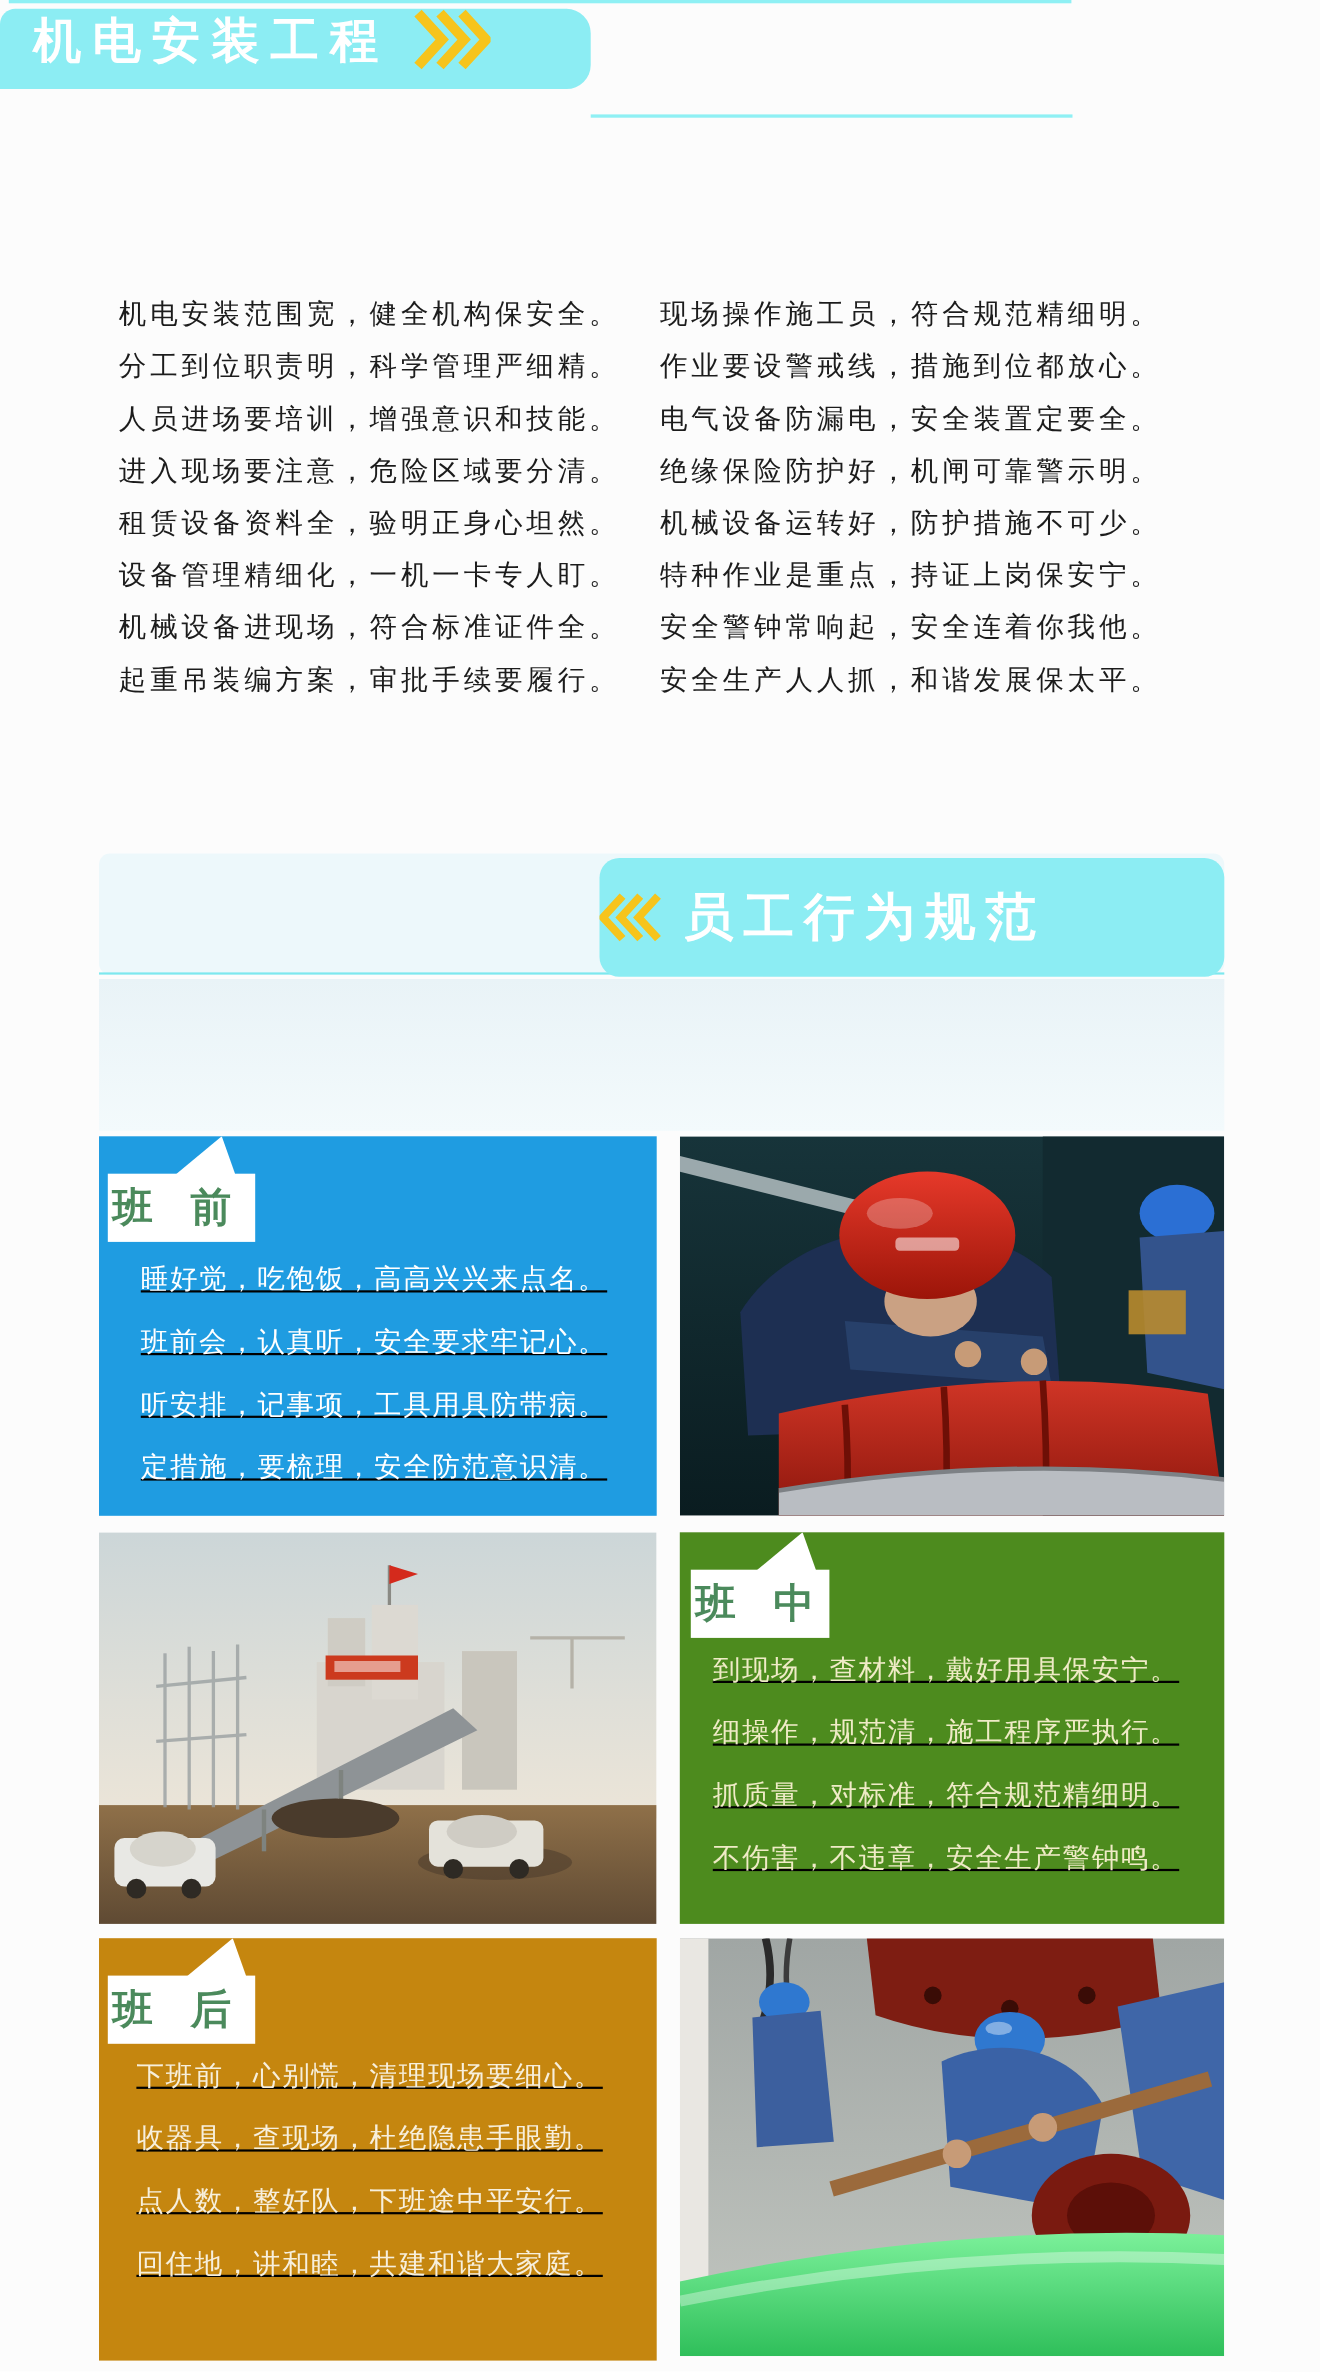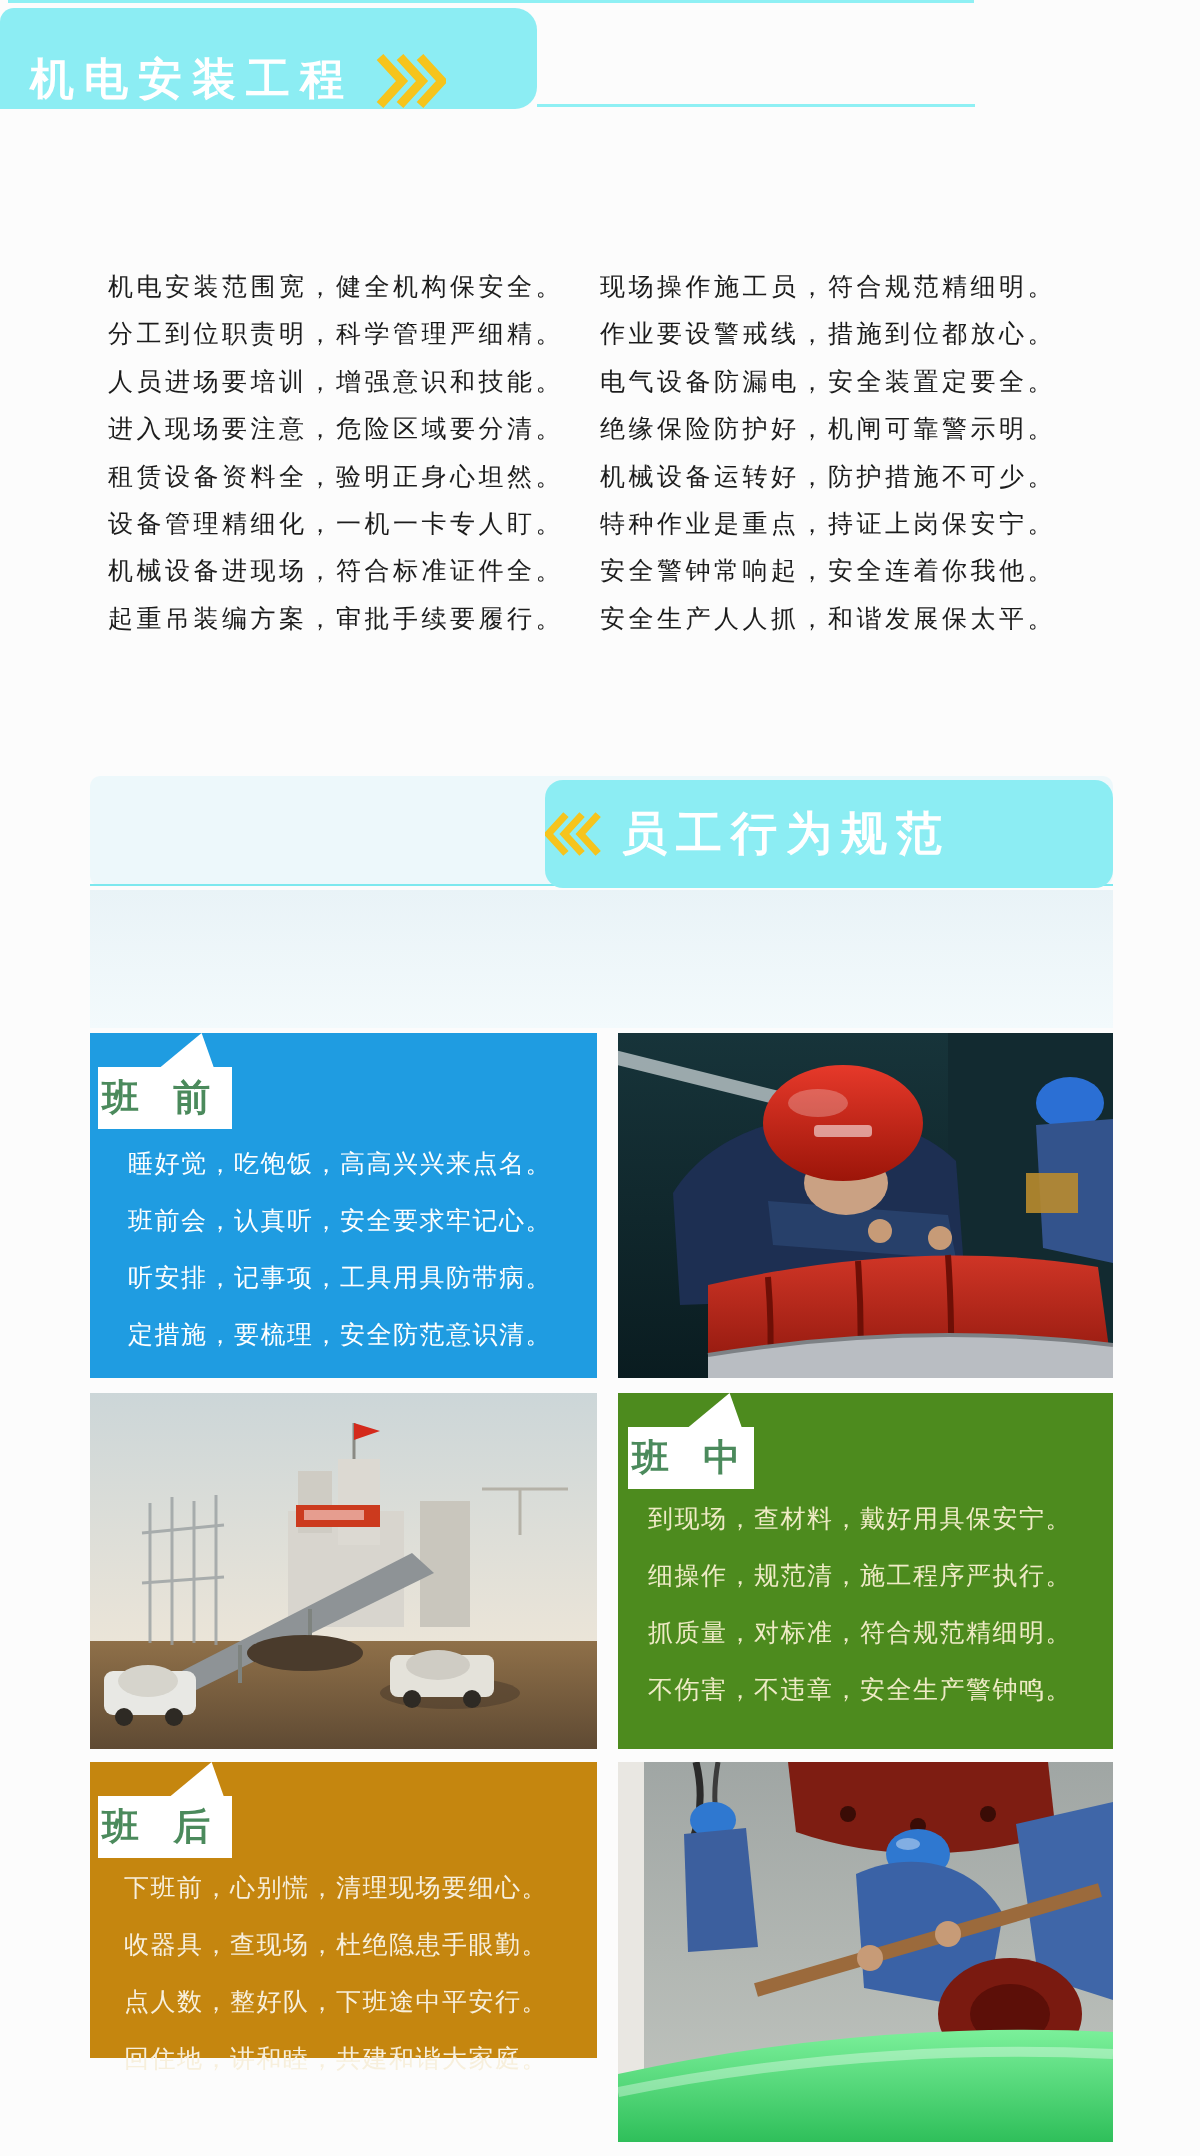--- a/index.html
+++ b/index.html
@@ -4,22 +4,22 @@
 <style>
   html,body{margin:0;padding:0;background:#ffffff;}
   body{font-family:"Liberation Sans", sans-serif;}
   .page{position:relative;width:1200px;height:2156px;background:#fcfcfc;overflow:hidden;margin:0 auto;}
 
   
   .topline{position:absolute;left:8px;top:0;width:966px;height:3px;background:var(--line_cyan,#8ff0f4);}
   .underline1{position:absolute;left:537px;top:104px;width:438px;height:3px;background:var(--line_cyan,#8ff0f4);}
 
   
-  .banner1{position:absolute;left:0;top:8px;width:537px;height:101px;background:var(--banner_cyan,#8cedf3);
-    border-radius:14px 22px 22px 0;display:flex;align-items:flex-end;padding-left:30px;box-sizing:border-box;gap:20px;}
+  .banner1{position:absolute;left:0;top:8px;width:537px;height:73px;background:var(--banner_cyan,#8cedf3);
+    border-radius:14px 22px 22px 0;display:flex;align-items:flex-start;padding-left:30px;box-sizing:border-box;gap:20px;}
   .banner-title{color:#ffffff;font-size:44px;font-weight:bold;letter-spacing:10px;white-space:nowrap;}
 
   
   .verse-col{position:absolute;top:263px;}
   .verse-col.left{left:108px;}
   .verse-col.right{left:600px;}
   .verse-line{font-size:25px;color:var(--verse_text,#1c1c1c);line-height:47.4px;letter-spacing:3.5px;white-space:nowrap;}
 
   
   .panelA{position:absolute;left:90px;top:776px;width:1023px;height:110px;background:var(--panel_light,#edf8fb);border-radius:10px;}
@@ -28,34 +28,34 @@
   .banner2{position:absolute;left:545px;top:780px;width:568px;height:108px;background:var(--banner_cyan,#8cedf3);
     border-radius:18px;display:flex;align-items:center;gap:18px;}
   .banner2 .banner-title{font-size:46px;letter-spacing:9px;}
 
   
   .block{position:absolute;box-sizing:border-box;}
   .b1{left:90px;top:1033px;width:507px;height:345px;background:var(--block_blue,#1f9ce1);}
   .p1{left:618px;top:1033px;width:495px;height:345px;}
   .p2{left:90px;top:1393px;width:507px;height:356px;}
   .b2{left:618px;top:1393px;width:495px;height:356px;background:var(--block_green,#4d8b1e);text-align:right;}
-  .b3{left:90px;top:1762px;width:507px;height:296px;background:var(--block_gold,#c5860f);}
+  .b3{left:90px;top:1762px;width:507px;height:384px;background:var(--block_gold,#c5860f);}
   .p3{left:618px;top:1762px;width:495px;height:380px;}
   .photo{overflow:hidden;}
   .photo svg{display:block;width:100%;height:100%;}
 
   .tag{position:absolute;left:8px;top:34px;width:134px;height:62px;background:#ffffff;display:flex;align-items:center;
     padding-left:4px;box-sizing:border-box;font-size:37px;font-weight:bold;color:var(--tag_green,#4b8a5c);letter-spacing:12px;white-space:nowrap;}
   .b2 .tag{left:10px;width:126px;}
   .tail{position:absolute;width:62px;height:35px;background:#ffffff;clip-path:polygon(12% 100%,80% 0,100% 100%);}
   .b1 .tail{left:62px;top:0;}
   .b2 .tail{left:62px;top:0;}
   .b3 .tail{left:72px;top:0;}
 
-  .block-lines{position:absolute;left:38px;top:102px;}
+  .block-lines{position:absolute;left:38px;top:102px;text-decoration:underline;}
   .b2 .block-lines{left:30px;top:97px;}
   .b3 .block-lines{left:34px;top:97px;}
   .block-line{font-size:25px;line-height:57px;letter-spacing:1.5px;white-space:nowrap;color:var(--block_text_light,#ffffff);}
   .b2 .block-line{color:var(--green_block_text,#efebc6);}
   .b3 .block-line{color:var(--gold_block_text,#f7efdc);text-align:right;}
 </style>
 </head>
 <body>
 
 <div class="page">

